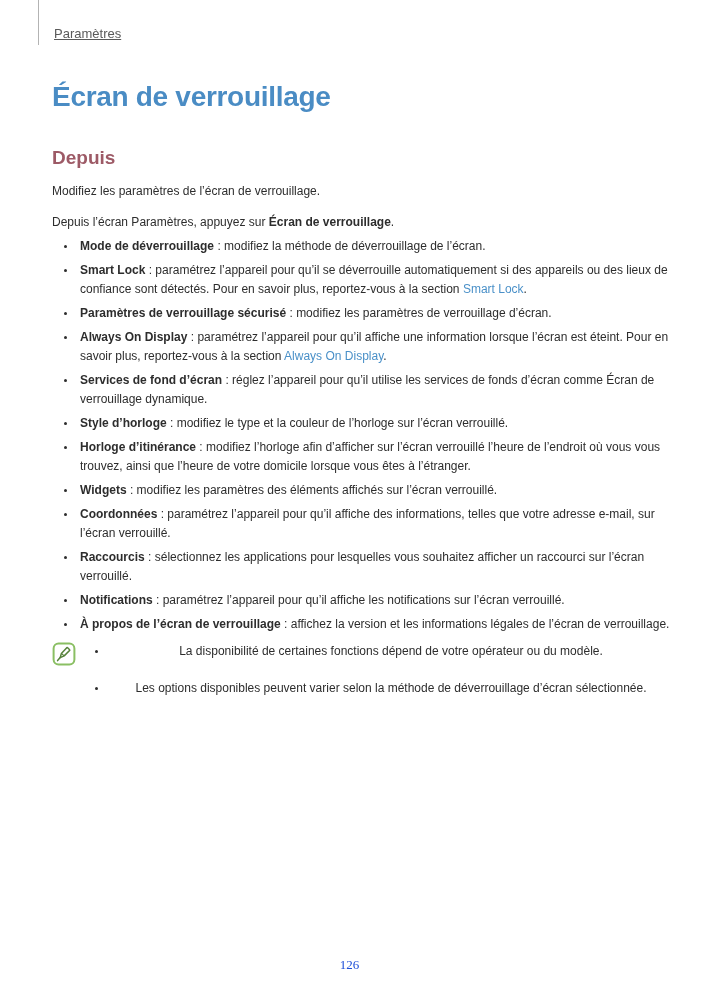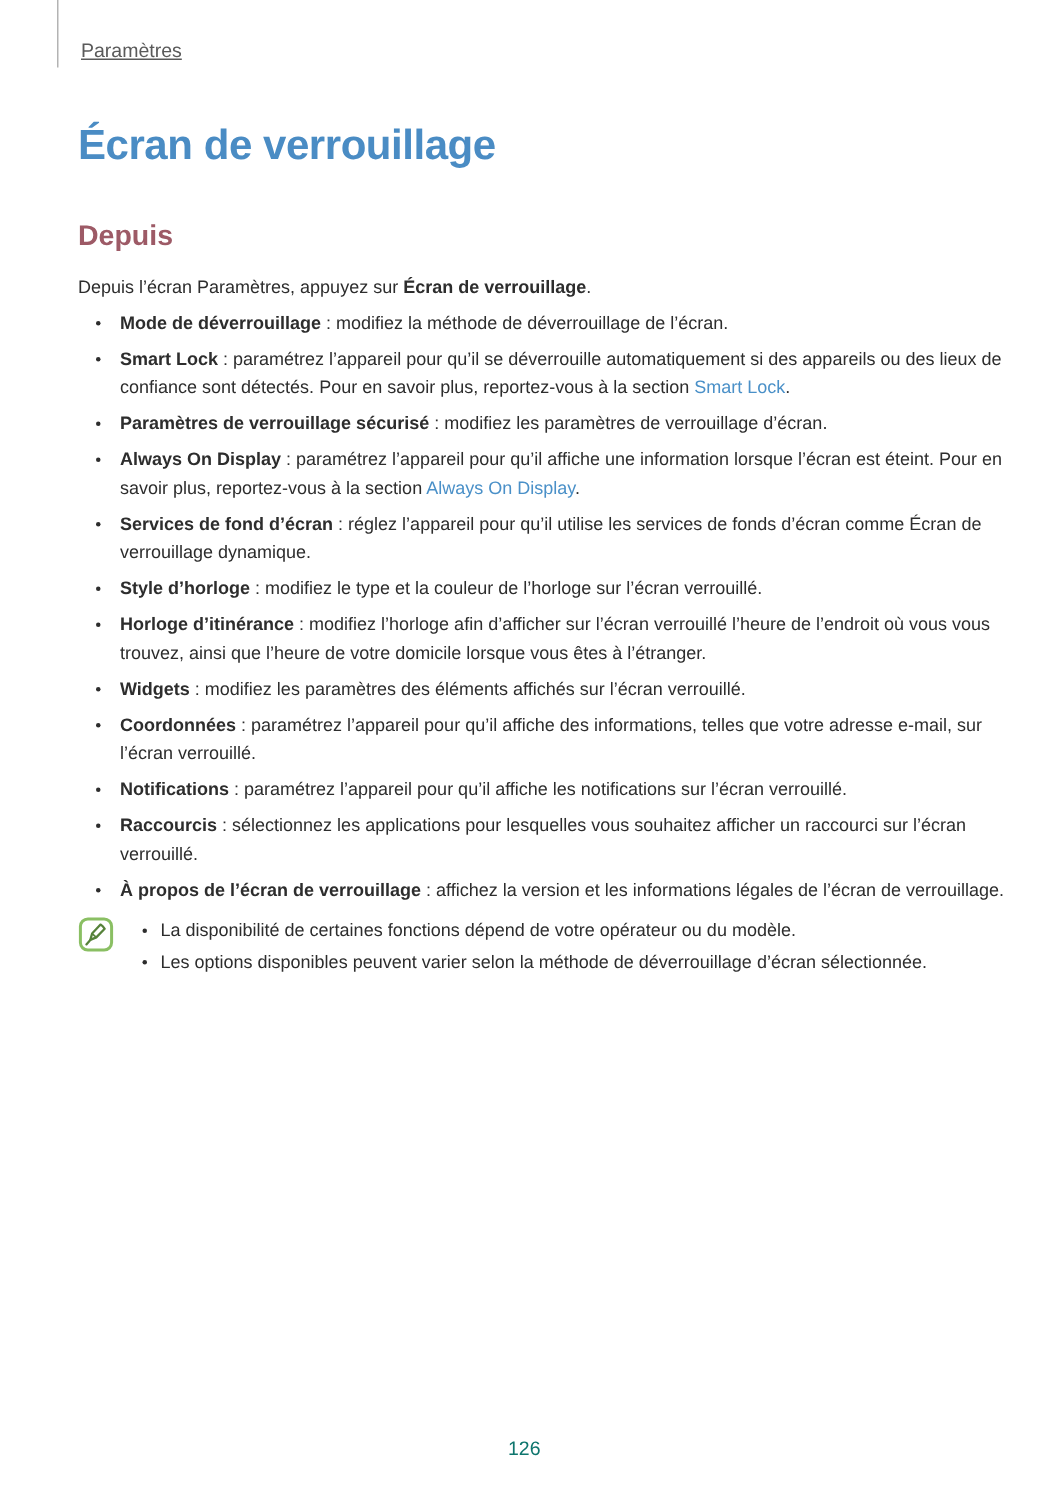--- a/index.html
+++ b/index.html
@@ -40,68 +40,69 @@
     position:relative;padding-left:28px;margin-top:5px;
     font-size:12px;line-height:19px;
   }
   ul.bullets > li::before{
     content:"";position:absolute;left:12px;top:8px;
     width:3px;height:3px;border-radius:50%;background:#2d2d2d;
   }
   .b{font-weight:bold;}
   .link{color:#4a90c8;}
   .note{
-    display:flex;align-items:flex-start;margin-top:7px;
+    display:flex;align-items:flex-start;margin-top:7px;text-align:center;
   }
   .note-icon{
     flex:none;width:24px;height:24px;margin-top:1px;
   }
   ul.note-list{
     list-style:none;margin:0;padding:0 0 0 14px;flex:1;
   }
   ul.note-list > li{
-    position:relative;padding-left:17px;margin-top:2px;
+    position:relative;padding-left:17px;margin-top:18px;
     font-size:12px;line-height:19px;
   }
   ul.note-list > li:first-child{margin-top:1px;}
   ul.note-list > li::before{
     content:"";position:absolute;left:5px;top:8px;
     width:3px;height:3px;border-radius:50%;background:#2d2d2d;
   }
   .page-footer{
     position:absolute;left:0;right:4px;bottom:21px;text-align:center;
-    font-size:13px;color:#0f766e;
+    font-size:13px;color:#1d4ed8;font-family:Liberation Serif, serif;
   }
 </style>
 </head>
 <body>
 
 <div class="header-rule"></div>
 <div class="breadcrumb">Paramètres</div>
 
 <div class="content">
   <h1 class="page-title">Écran de verrouillage</h1>
   <h2 class="section-heading">Depuis</h2>
 
   <div class="intro">
+      <p><span>Modifiez les paramètres de l’écran de verrouillage.</span></p>
       <p><span>Depuis l’écran Paramètres, appuyez sur </span><span class="b">Écran de verrouillage</span><span>.</span></p>
     </div>
 
   <ul class="bullets">
       <li><span class="b">Mode de déverrouillage</span><span> : modifiez la méthode de déverrouillage de l’écran.</span></li>
       <li><span class="b">Smart Lock</span><span> : paramétrez l’appareil pour qu’il se déverrouille automatiquement si des appareils ou des lieux de confiance sont détectés. Pour en savoir plus, reportez-vous à la section </span><span class="link">Smart Lock</span><span>.</span></li>
       <li><span class="b">Paramètres de verrouillage sécurisé</span><span> : modifiez les paramètres de verrouillage d’écran.</span></li>
       <li><span class="b">Always On Display</span><span> : paramétrez l’appareil pour qu’il affiche une information lorsque l’écran est éteint. Pour en savoir plus, reportez-vous à la section </span><span class="link">Always On Display</span><span>.</span></li>
       <li><span class="b">Services de fond d’écran</span><span> : réglez l’appareil pour qu’il utilise les services de fonds d’écran comme Écran de verrouillage dynamique.</span></li>
       <li><span class="b">Style d’horloge</span><span> : modifiez le type et la couleur de l’horloge sur l’écran verrouillé.</span></li>
       <li><span class="b">Horloge d’itinérance</span><span> : modifiez l’horloge afin d’afficher sur l’écran verrouillé l’heure de l’endroit où vous vous trouvez, ainsi que l’heure de votre domicile lorsque vous êtes à l’étranger.</span></li>
       <li><span class="b">Widgets</span><span> : modifiez les paramètres des éléments affichés sur l’écran verrouillé.</span></li>
       <li><span class="b">Coordonnées</span><span> : paramétrez l’appareil pour qu’il affiche des informations, telles que votre adresse e-mail, sur l’écran verrouillé.</span></li>
+      <li><span class="b">Raccourcis</span><span> : sélectionnez les applications pour lesquelles vous souhaitez afficher un raccourci sur l’écran verrouillé.</span></li>
       <li><span class="b">Notifications</span><span> : paramétrez l’appareil pour qu’il affiche les notifications sur l’écran verrouillé.</span></li>
-      <li><span class="b">Raccourcis</span><span> : sélectionnez les applications pour lesquelles vous souhaitez afficher un raccourci sur l’écran verrouillé.</span></li>
       <li><span class="b">À propos de l’écran de verrouillage</span><span> : affichez la version et les informations légales de l’écran de verrouillage.</span></li>
     </ul>
 
   <div class="note">
     <span class="note-icon">
       <svg viewBox="0 0 24 24" width="24" height="24" aria-hidden="true">
         <rect x="1.6" y="1.6" width="20.8" height="20.8" rx="5" fill="none" stroke="#8abf63" stroke-width="2"></rect>
         <path d="M8.2 15.6 L9.4 11.4 L15.0 5.4 Q16.6 6.3 17.8 8.2 L12.2 13.9 Z" fill="none" stroke="#56823a" stroke-width="1.5" stroke-linejoin="round"></path>
         <path d="M9.4 11.4 L12.2 13.9" fill="none" stroke="#56823a" stroke-width="1.2"></path>
         <path d="M8.2 15.6 L5.6 18.6" fill="none" stroke="#56823a" stroke-width="1.5" stroke-linecap="round"></path>

